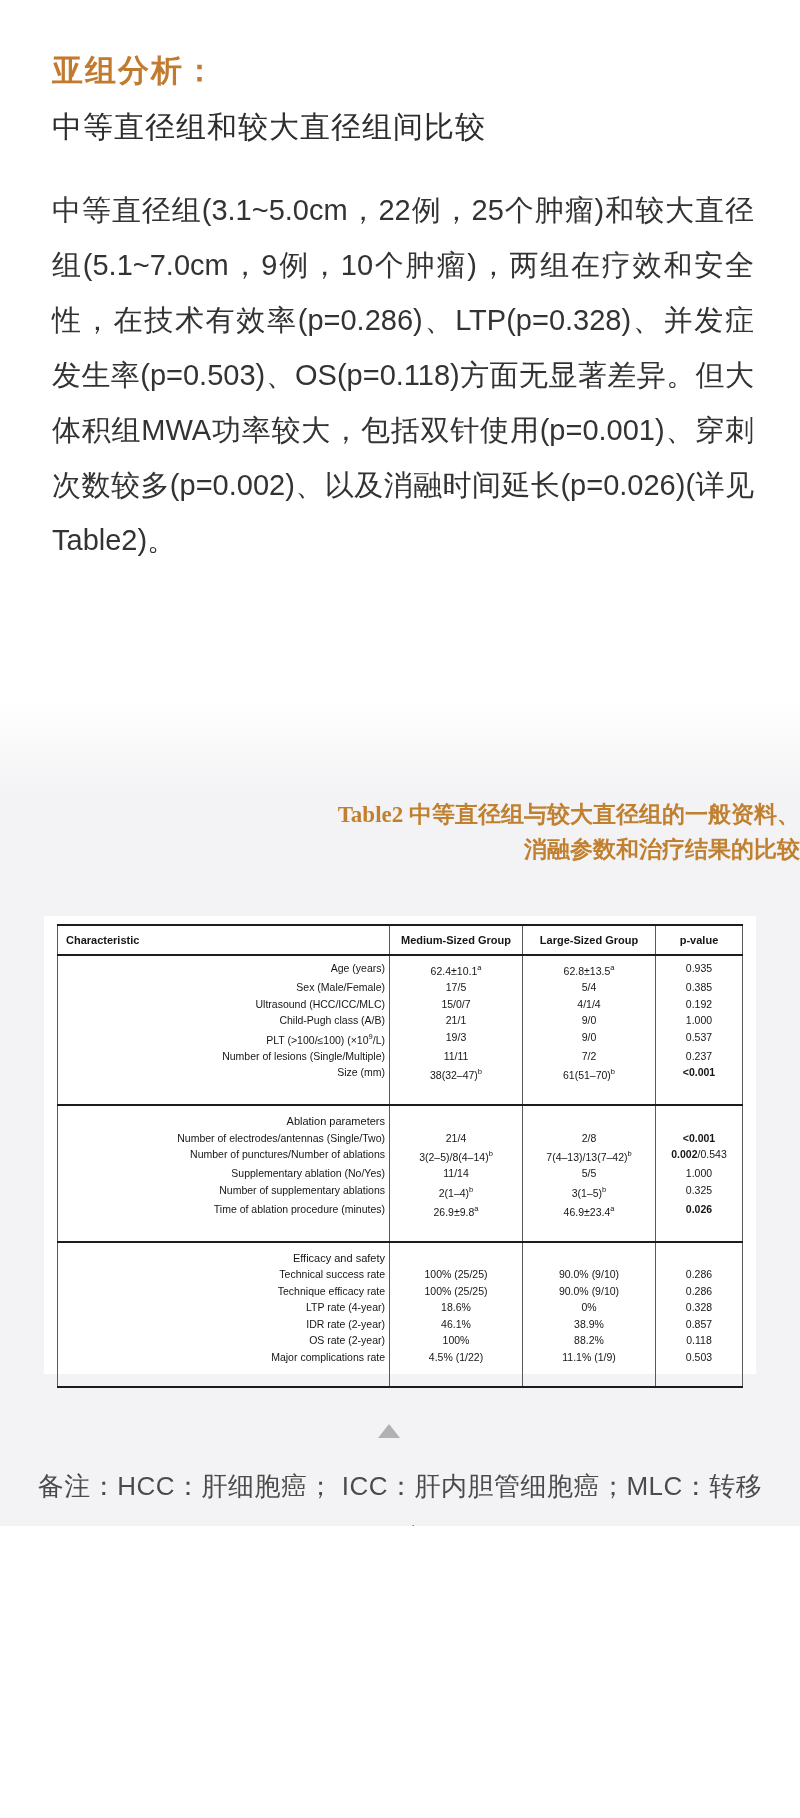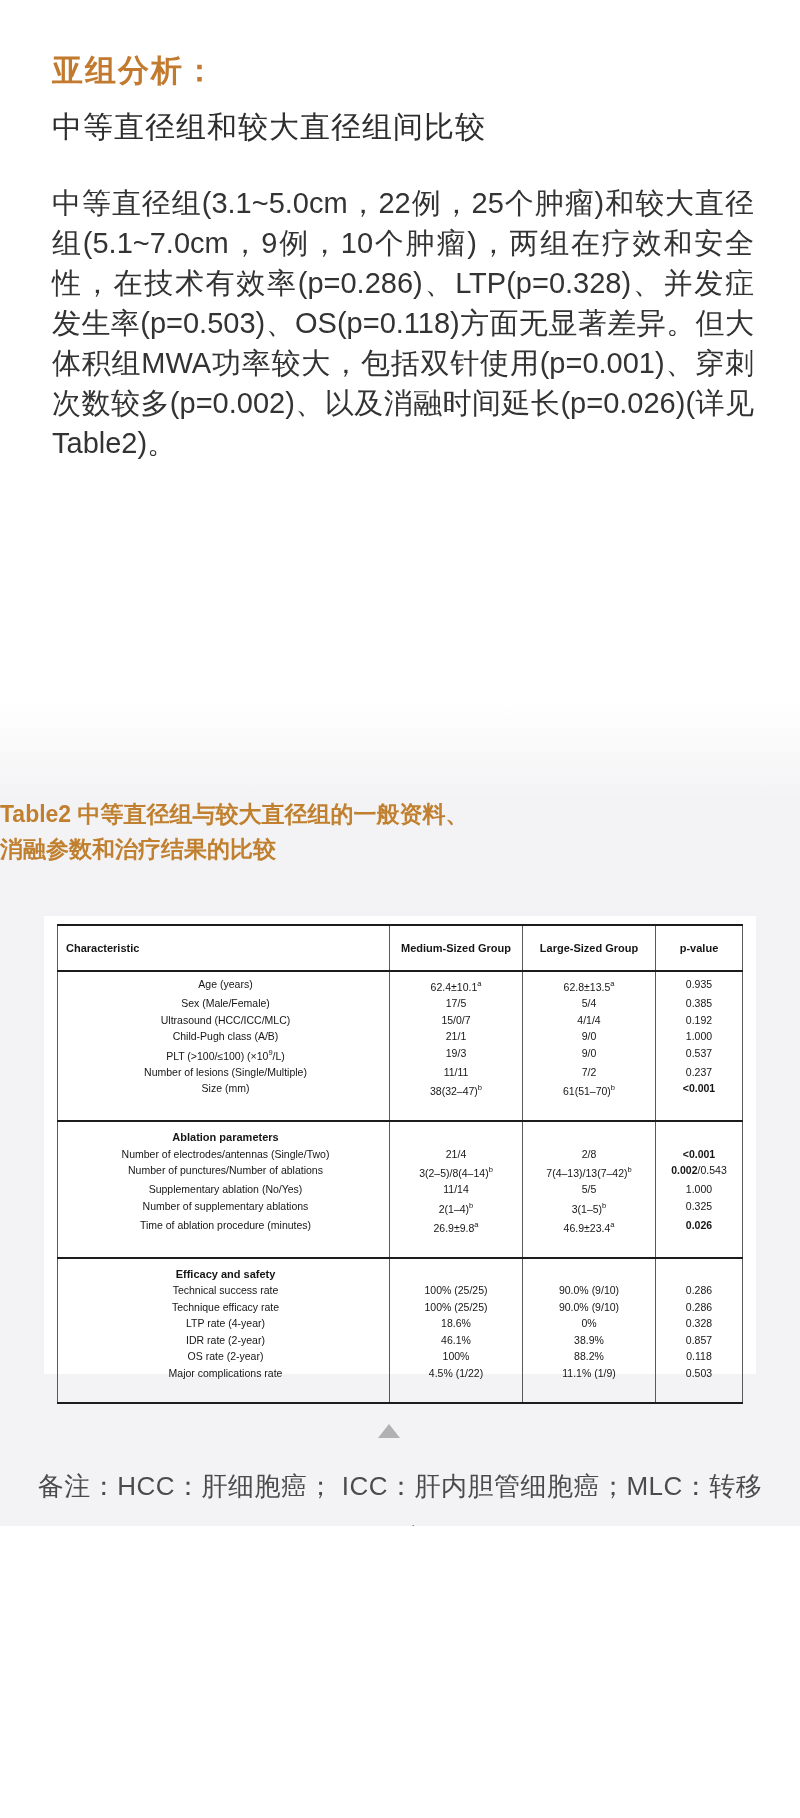--- a/index.html
+++ b/index.html
@@ -3,34 +3,34 @@
 <meta charset="utf-8">
 <style>
   html,body{margin:0;padding:0;}
   body{width:800px;font-family:"Liberation Sans",sans-serif;}
   .page{position:relative;width:800px;height:1526px;overflow:hidden;
         background:linear-gradient(180deg,#ffffff 0px,#ffffff 700px,#f3f3f5 800px,#f3f3f5 100%);}
   .heading{position:absolute;left:52px;top:50px;font-size:31px;font-weight:bold;
            color:#c17a2e;letter-spacing:2px;}
   .subtitle{position:absolute;left:52px;top:107px;font-size:30px;color:#2d2d2d;letter-spacing:1px;}
   .paragraph{position:absolute;left:52px;top:183px;width:702px;margin:0;
-             font-size:29px;line-height:40px;color:#333333;
+             font-size:29px;line-height:55px;color:#333333;
              text-align:justify;text-justify:inter-character;text-align-last:left;}
-  .table-caption{position:absolute;left:0;top:797px;width:800px;text-align:left;
-                 font-size:23px;line-height:35px;font-weight:bold;color:#c0802f;white-space:pre-line;}
+  .table-caption{position:absolute;left:0;top:797px;width:800px;text-align:right;
+                 font-size:23px;line-height:35px;font-weight:bold;color:#c0802f;white-space:pre-line;font-family:Liberation Serif, serif;}
   .panel{position:absolute;left:44px;top:916px;width:712px;height:458px;background:#ffffff;}
   table{border-collapse:collapse;table-layout:fixed;width:685px;margin:8px auto 0;
         font-size:10.5px;color:#151515;border-top:2px solid #1c1c1c;border-bottom:2px solid #1c1c1c;}
   th,td{border-left:1px solid #595959;}
   th:last-child,td:last-child{border-right:1px solid #595959;}
-  thead th{border-bottom:2px solid #1c1c1c;font-size:11px;padding:16px 4px;text-align:center;}
+  thead th{border-bottom:2px solid #1c1c1c;font-size:11px;padding:8px 4px;text-align:center;}
   thead th.col-label{text-align:left;padding-left:8px;}
   td{line-height:16.5px;padding:0 4px;vertical-align:top;text-align:center;}
-  td.col-label{text-align:center;padding-left:8px;white-space:pre-line;}
-  td.sec-h{font-weight:bold;font-size:11px;}
+  td.col-label{text-align:right;padding-left:8px;white-space:pre-line;}
+  td.sec-h{font-weight:normal;font-size:11px;}
   tbody.sec tr:first-child td{padding-top:4px;}
   tbody.sec tr:last-child td{padding-bottom:21px;}
   tbody.divided{border-top:2px solid #1c1c1c;}
   tbody.divided tr:first-child td{padding-top:7px;}
   sup{font-size:7.5px;}
   .tri{position:absolute;width:0;height:0;border-left:11px solid transparent;
        border-right:11px solid transparent;border-bottom:14px solid #b1b1b4;}
   .tri-mid{left:378px;top:1424px;}
   .tri-bottom{left:384px;top:1788px;border-left-width:9px;border-right-width:9px;
               border-bottom-width:11px;border-bottom-color:#c0c0c3;}

